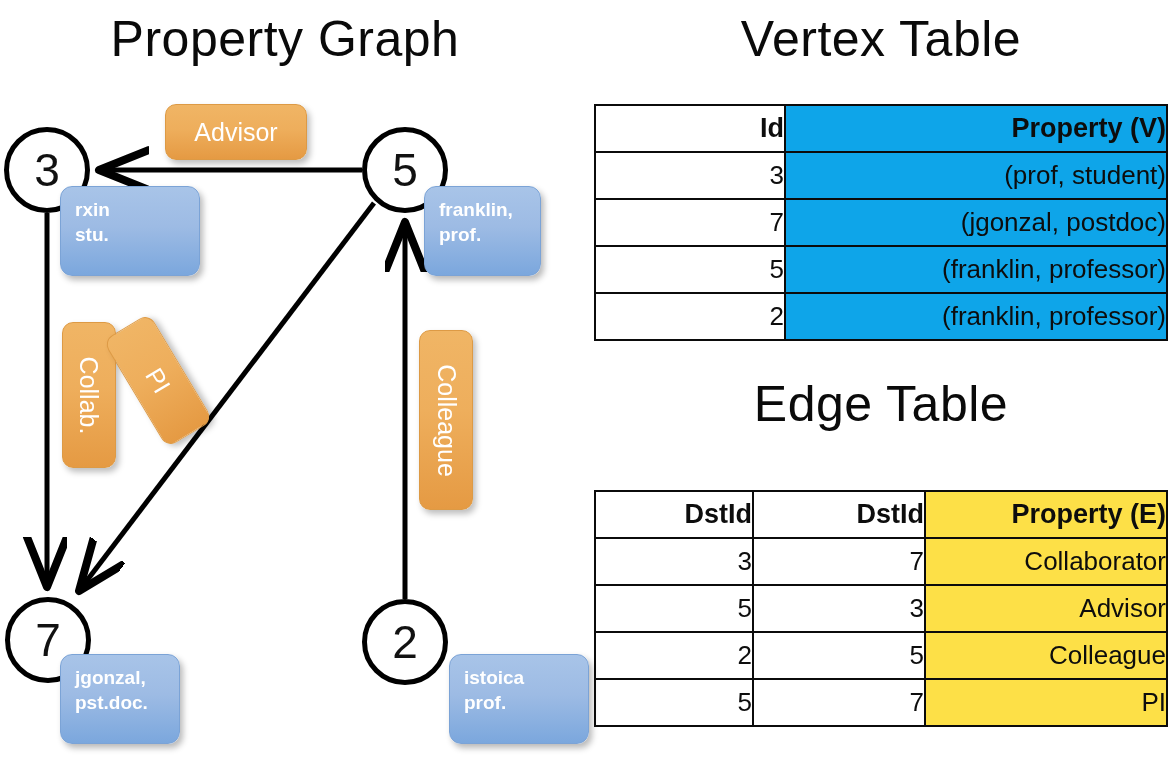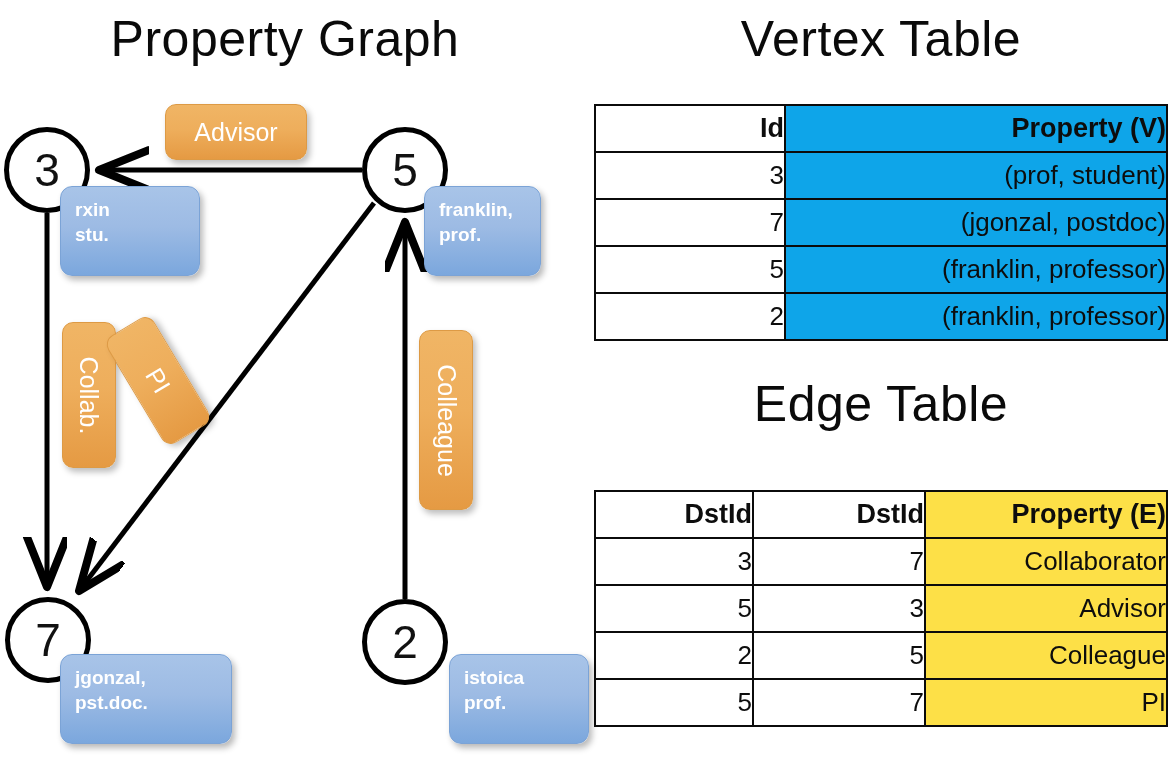--- a/index.html
+++ b/index.html
@@ -70,21 +70,21 @@
     font-family: "Liberation Sans", sans-serif;
     font-weight: 700;
     font-size: 19px;
     line-height: 1.32;
     padding: 10px 14px;
     box-sizing: border-box;
     z-index: 6;
   }
   #box-rxin     { left: 60px;  top: 186px; width: 140px; height: 90px; }
   #box-franklin { left: 424px; top: 186px; width: 117px; height: 90px; }
-  #box-jgonzal  { left: 60px;  top: 654px; width: 172px; height: 90px; }
+  #box-jgonzal  { left: 60px;  top: 654px; width: 120px; height: 90px; }
   #box-istoica  { left: 424px; top: 654px; width: 140px; height: 90px; margin-left: 25px; }
 
   
   .edge-label {
     position: absolute;
     border-radius: 11px;
     background: linear-gradient(to bottom, #f0b565 0%, #eeae5c 45%, #e59a43 100%);
     border: 1px solid #dd9a45;
     box-shadow: 3px 4px 6px rgba(0,0,0,0.26);
     color: #ffffff;

